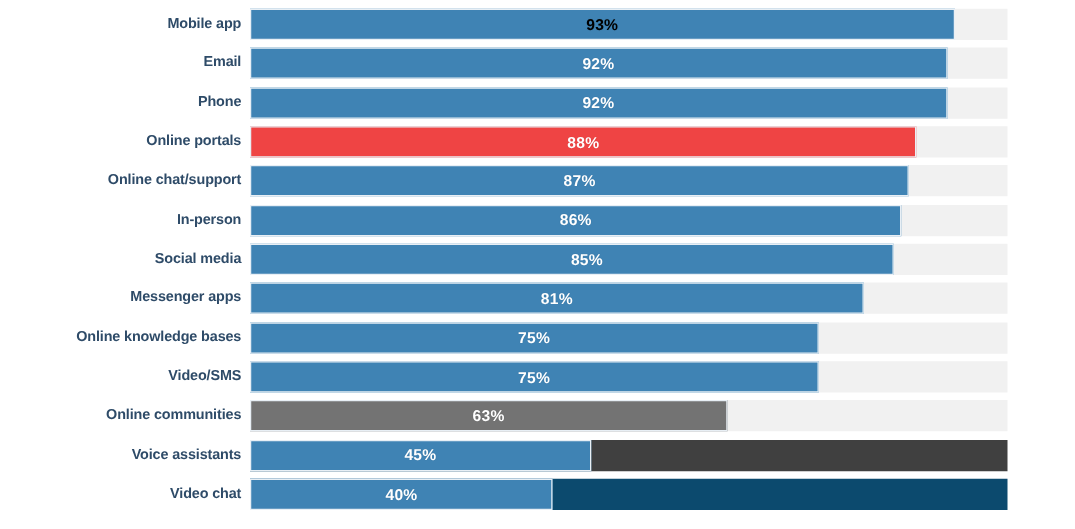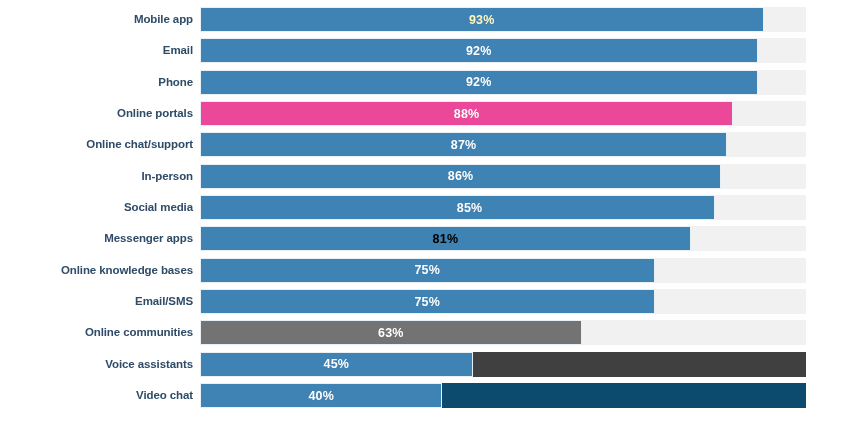--- a/index.html
+++ b/index.html
@@ -76,21 +76,21 @@
 </style>
 </head>
 <body>
 
 <div id="chart-root">
   <div class="rows" id="rows">
       <div class="row">
         <div class="row-label">Mobile app</div>
         <div class="track" style="background: rgb(241, 241, 241);">
           <div class="bar" style="width: 563.58px; background: rgb(63, 131, 180);">
-            <span class="bar-value" style="color: #fef9c3;">93%</span>
+            <span class="bar-value" style="color: #000000;">93%</span>
           </div>
         </div>
       </div>
       <div class="row">
         <div class="row-label">Email</div>
         <div class="track" style="background: rgb(241, 241, 241);">
           <div class="bar" style="width: 557.52px; background: rgb(63, 131, 180);">
             <span class="bar-value" style="color: rgb(255, 255, 255);">92%</span>
           </div>
         </div>
@@ -99,21 +99,21 @@
         <div class="row-label">Phone</div>
         <div class="track" style="background: rgb(241, 241, 241);">
           <div class="bar" style="width: 557.52px; background: rgb(63, 131, 180);">
             <span class="bar-value" style="color: rgb(255, 255, 255);">92%</span>
           </div>
         </div>
       </div>
       <div class="row">
         <div class="row-label">Online portals</div>
         <div class="track" style="background: rgb(241, 241, 241);">
-          <div class="bar" style="width: 533.28px; background: #ec4899;">
+          <div class="bar" style="width: 533.28px; background: #ef4444;">
             <span class="bar-value" style="color: rgb(255, 255, 255);">88%</span>
           </div>
         </div>
       </div>
       <div class="row">
         <div class="row-label">Online chat/support</div>
         <div class="track" style="background: rgb(241, 241, 241);">
           <div class="bar" style="width: 527.22px; background: rgb(63, 131, 180); align-items: center;">
             <span class="bar-value" style="color: rgb(255, 255, 255);">87%</span>
           </div>
@@ -132,34 +132,34 @@
         <div class="track" style="background: rgb(241, 241, 241);">
           <div class="bar" style="width: 515.1px; background: rgb(63, 131, 180);">
             <span class="bar-value" style="color: rgb(255, 255, 255); padding-left: 24px;">85%</span>
           </div>
         </div>
       </div>
       <div class="row">
         <div class="row-label">Messenger apps</div>
         <div class="track" style="background: rgb(241, 241, 241);">
           <div class="bar" style="width: 490.86px; background: rgb(63, 131, 180);">
-            <span class="bar-value" style="color: #000000;">81%</span>
+            <span class="bar-value" style="color: #ffffff;">81%</span>
           </div>
         </div>
       </div>
       <div class="row">
         <div class="row-label">Online knowledge bases</div>
         <div class="track" style="background: rgb(241, 241, 241);">
           <div class="bar" style="width: 454.5px; background: rgb(63, 131, 180);">
             <span class="bar-value" style="color: rgb(255, 255, 255);">75%</span>
           </div>
         </div>
       </div>
       <div class="row">
-        <div class="row-label">Email/SMS</div>
+        <div class="row-label">Video/SMS</div>
         <div class="track" style="background: rgb(241, 241, 241);">
           <div class="bar" style="width: 454.5px; background: rgb(63, 131, 180);">
             <span class="bar-value" style="color: rgb(255, 255, 255);">75%</span>
           </div>
         </div>
       </div>
       <div class="row">
         <div class="row-label">Online communities</div>
         <div class="track" style="background: rgb(241, 241, 241);">
           <div class="bar" style="width: 381.78px; background: #737373;">

